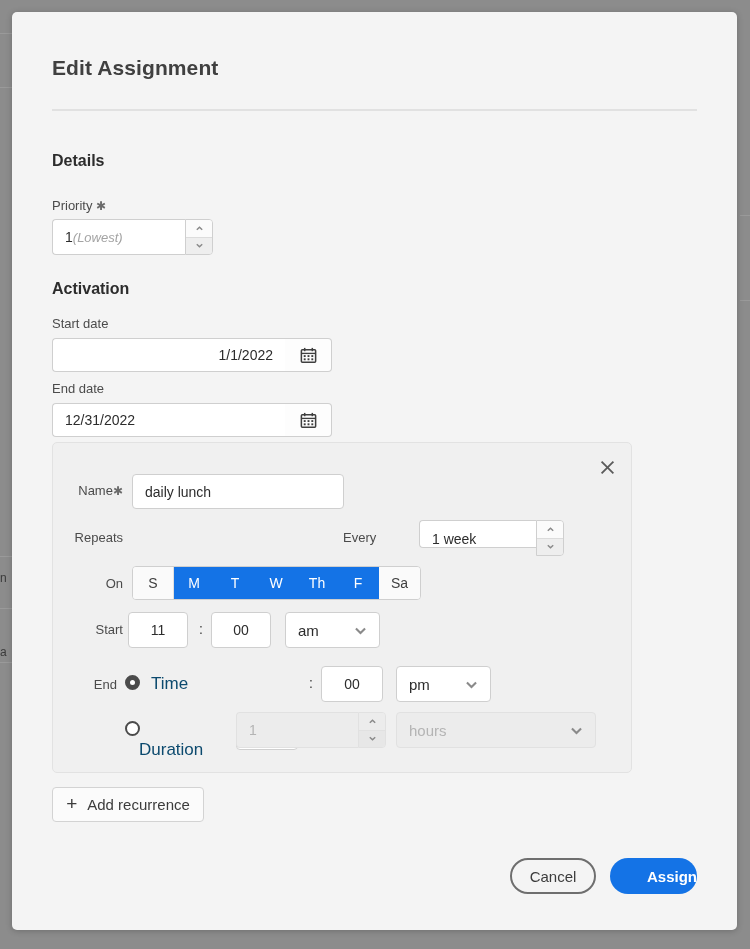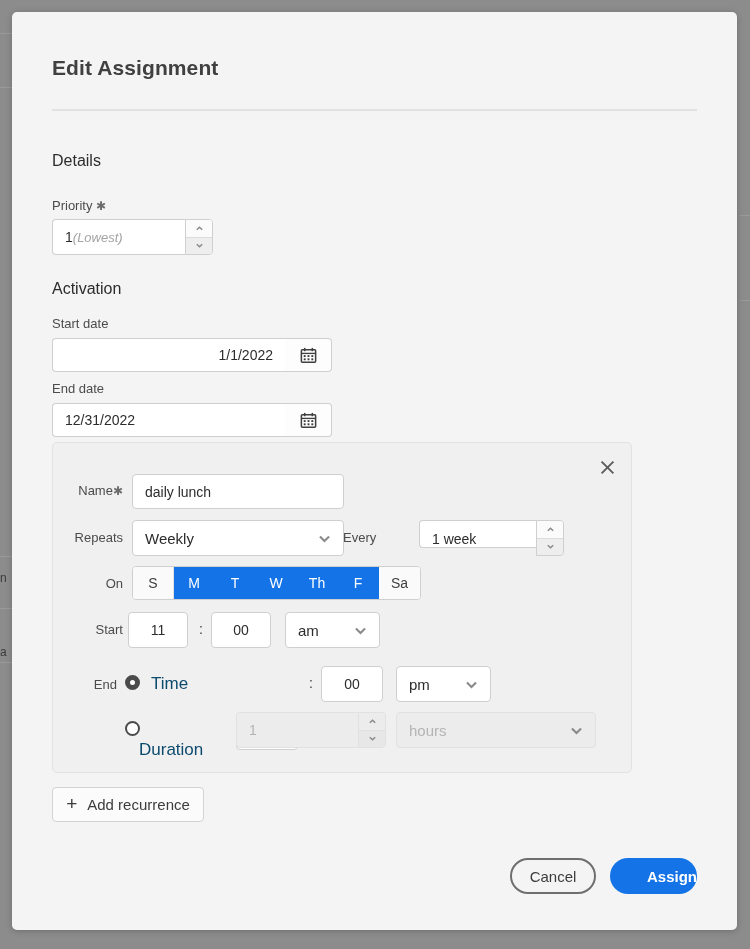--- a/index.html
+++ b/index.html
@@ -33,21 +33,21 @@
     font-size: 21px; font-weight: bold; color: #404040;
     letter-spacing: .1px;
   }
   .title-rule {
     position: absolute; left: 40px; top: 97px;
     width: 645px; height: 2px; background: #e1e1e1;
   }
 
   .section-head {
     position: absolute; left: 40px;
-    font-size: 16px; font-weight: normal; color: #2c2c2c;
+    font-size: 16px; font-weight: bold; color: #2c2c2c;
   }
   .field-label {
     position: absolute; left: 40px;
     font-size: 13px; color: #4b4b4b;
   }
   .req-star { color: #6b6b6b; font-size: 12px; }
 
   
   .inp {
     position: absolute;
@@ -289,26 +289,20 @@
       </div>
 
       <div class="rec-label" style="left:0;top:40px;">
         <span>Name</span><span class="req-star">✱</span>
       </div>
       <div class="inp" style="left:79px;top:31px;width:212px;height:35px;">
         <span>daily lunch</span>
       </div>
 
       <div class="rec-label" style="left:0;top:87px;">Repeats</div>
-      <div class="sel" style="left:79px;top:77px;width:212px;height:36px;">
-        <span>Weekly</span>
-        <svg class="caret chev" viewBox="0 0 10 10" style="width:13px;height:13px;">
-            <path d="M1.5 3.5 L5 7 L8.5 3.5" stroke="#4b4b4b" stroke-width="1.4" fill="none"></path>
-          </svg>
-      </div>
 
       <div class="rec-label" style="left:290px;top:87px;width:60px;text-align:left;">Every</div>
       <div class="inp flat-right" style="left:366px;top:77px;width:117px;height:28px;align-items:flex-end;">
         <span>1 week</span>
       </div>
       <div class="stepper" style="left:483px;top:77px;height:36px;">
         <div class="stepper-btn up">
           <svg class="chev" viewBox="0 0 10 10">
               <path d="M2 6.5 L5 3.5 L8 6.5"></path>
             </svg>

